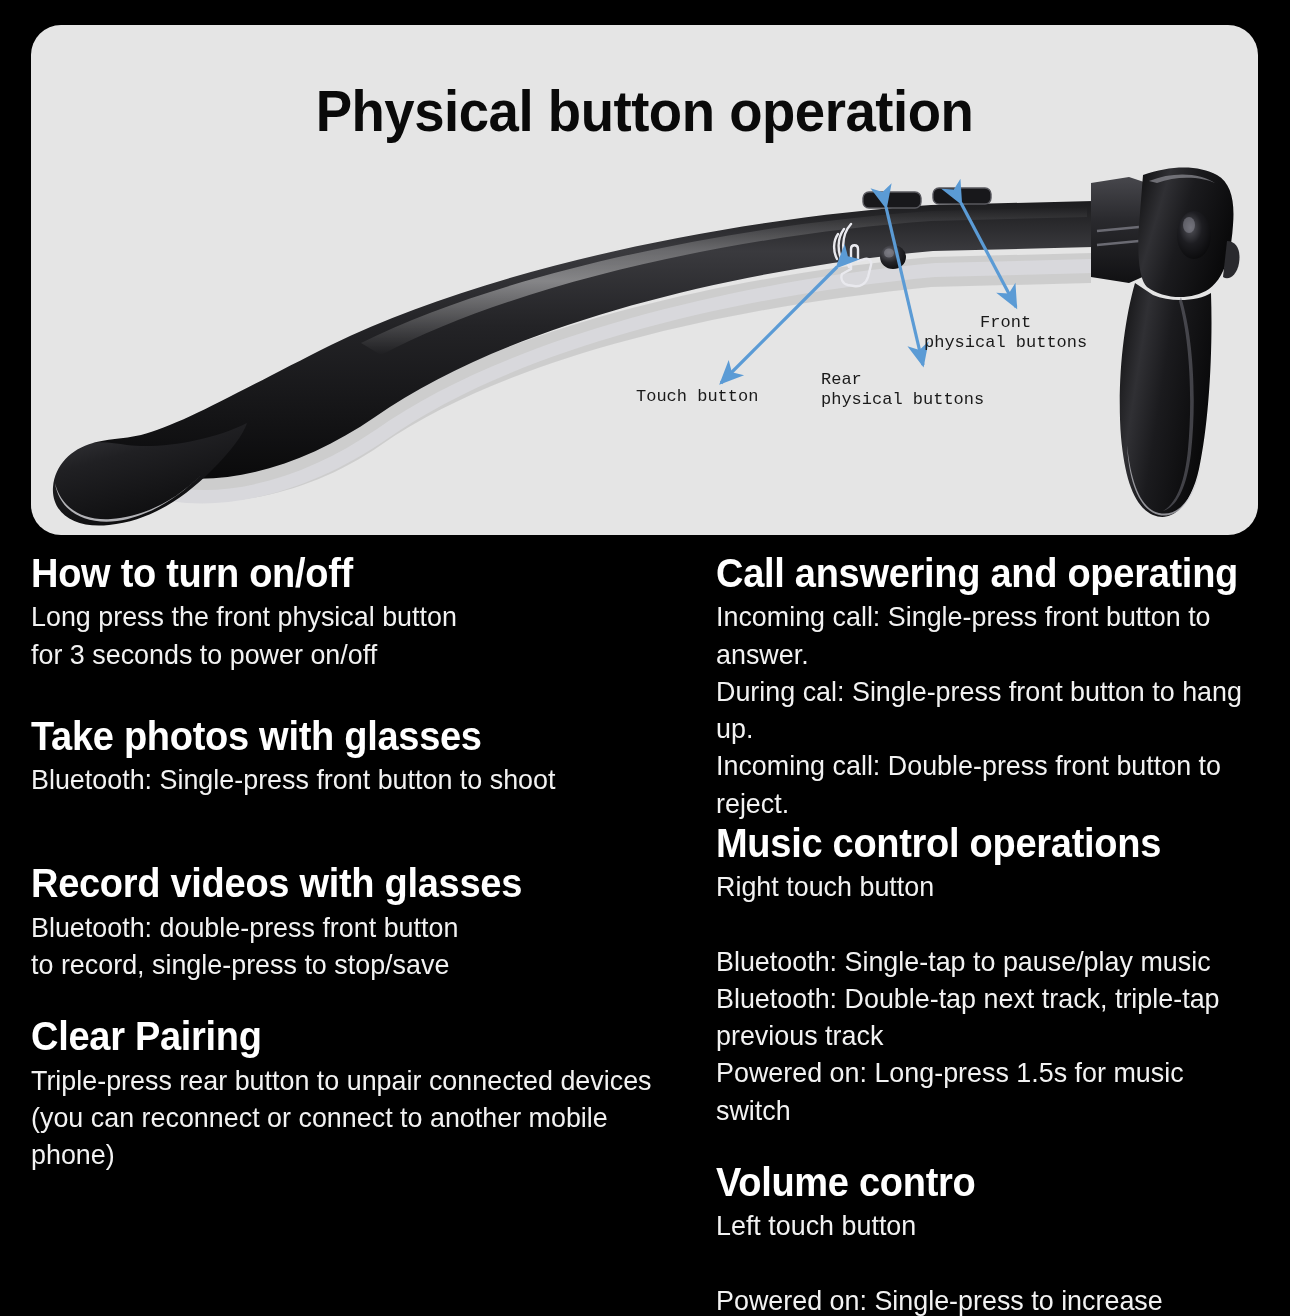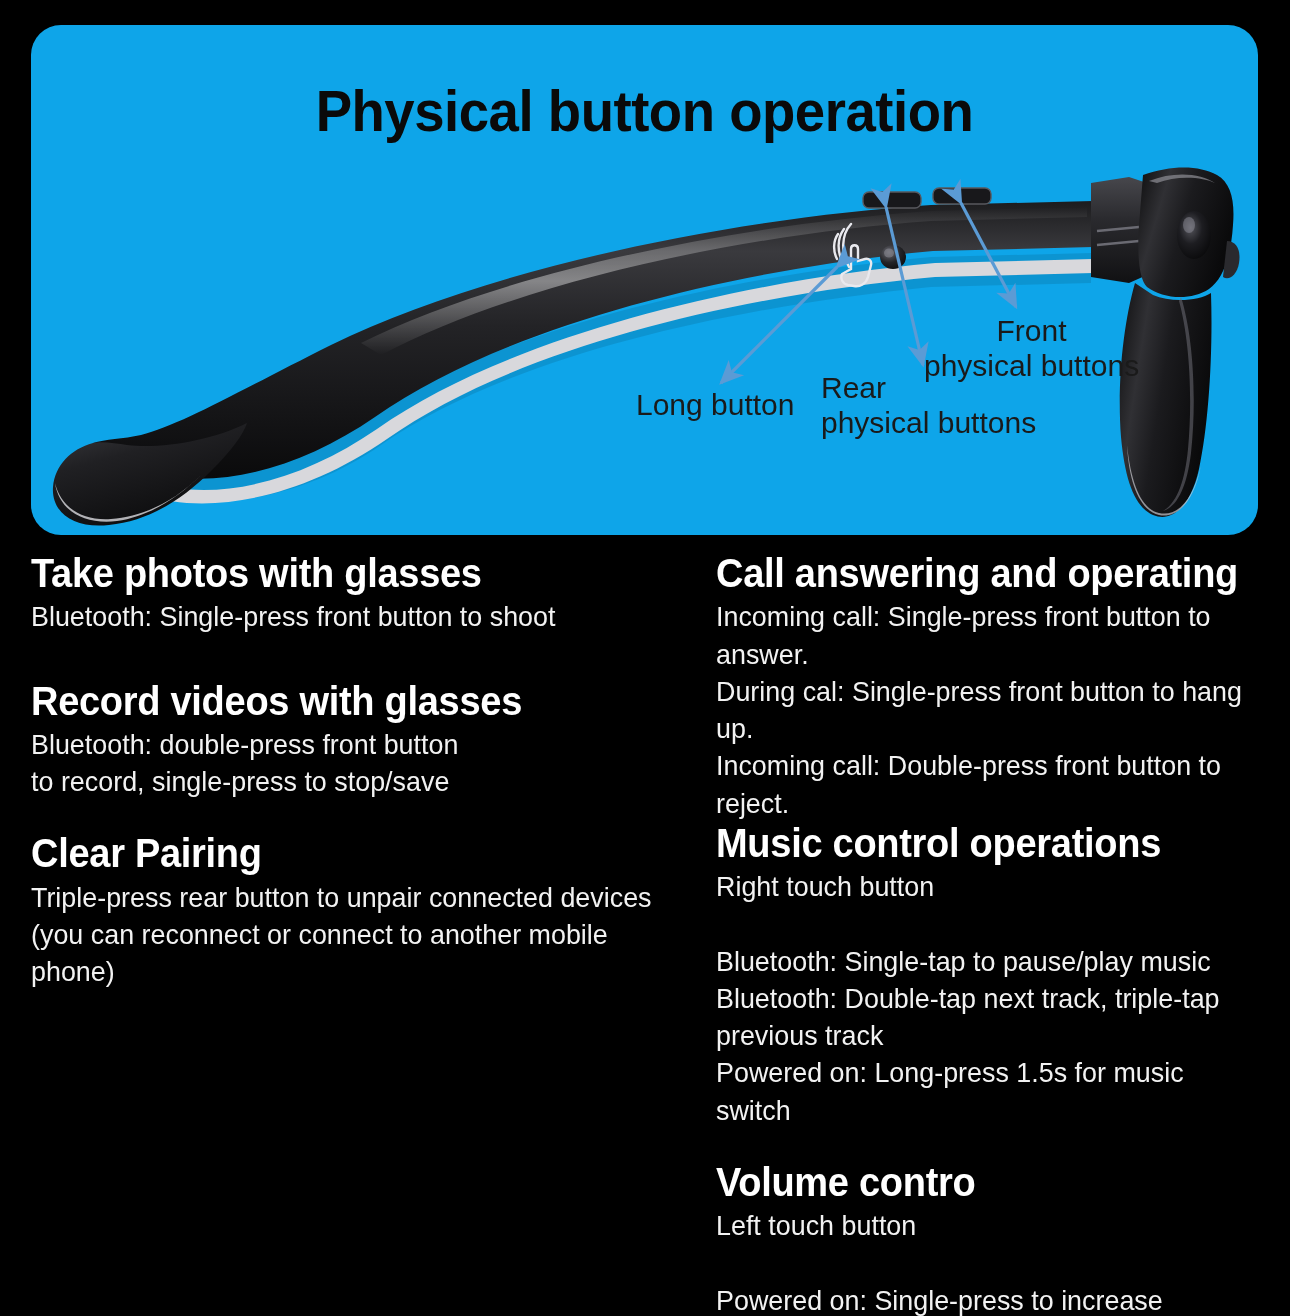--- a/index.html
+++ b/index.html
@@ -16,21 +16,21 @@
     -webkit-font-smoothing: antialiased;
   }
 
   
   .hero-card {
     position: absolute;
     left: 31px;
     top: 25px;
     width: 1227px;
     height: 510px;
-    background: #0ea5e9;
+    background: #e5e5e5;
     border-radius: 30px;
     overflow: hidden;
   }
 
   .hero-title {
     position: absolute;
     left: 0;
     top: 52px;
     width: 100%;
     text-align: center;
@@ -48,23 +48,23 @@
     left: 0;
     top: 0;
     width: 1227px;
     height: 510px;
   }
 
   
   .callout {
     position: absolute;
     color: #1a1a1a;
-    font-size: 30px;
+    font-size: 17px;
     line-height: 1.18;
-    font-family: Liberation Sans, sans-serif;
+    font-family: Liberation Mono, monospace;
     white-space: nowrap;
   }
   .callout-touch   { left: 605px; top: 362px; }
   .callout-rear    { left: 790px; top: 345px; text-align: left; }
   .callout-front   { left: 893px; top: 288px; text-align: center; }
 
   
   .columns {
     position: absolute;
     left: 0;
@@ -224,31 +224,36 @@
 
     <path d="M1196,216 C1206,216 1210,226 1208,238 C1206,250 1198,256 1192,252 Z" fill="#2a2a2e"></path>
 
     <g stroke="#5b9bd5" stroke-width="3.2" fill="none" marker-start="url(#arrowHead)" marker-end="url(#arrowHead)">
       <line x1="806" y1="242" x2="690" y2="358"></line>
       <line x1="855" y1="182" x2="892" y2="340"></line>
       <line x1="930" y1="178" x2="985" y2="282"></line>
     </g>
   </svg>
 
-  <div class="callout callout-touch">Long button</div>
+  <div class="callout callout-touch">Touch button</div>
   <div class="callout callout-rear" style="white-space: pre-line;">Rear
 physical buttons</div>
   <div class="callout callout-front" style="white-space: pre-line;">Front
 physical buttons</div>
 </div>
 
 <div class="columns">
 
   <div class="col col-left">
-    <div class="section" style="margin-bottom:44px;">
+    <div class="section" style="margin-bottom:42px;">
+      <div class="sec-head">How to turn on/off</div>
+      <div class="sec-body">Long press the front physical button
+for 3 seconds to power on/off</div>
+    </div>
+    <div class="section" style="margin-bottom:64px;">
       <div class="sec-head">Take photos with glasses</div>
       <div class="sec-body">Bluetooth: Single-press front button to shoot</div>
     </div>
     <div class="section" style="margin-bottom:32px;">
       <div class="sec-head">Record videos with glasses</div>
       <div class="sec-body">Bluetooth: double-press front button
 to record, single-press to stop/save</div>
     </div>
     <div class="section" style="margin-bottom:24px;">
       <div class="sec-head">Clear Pairing</div>

